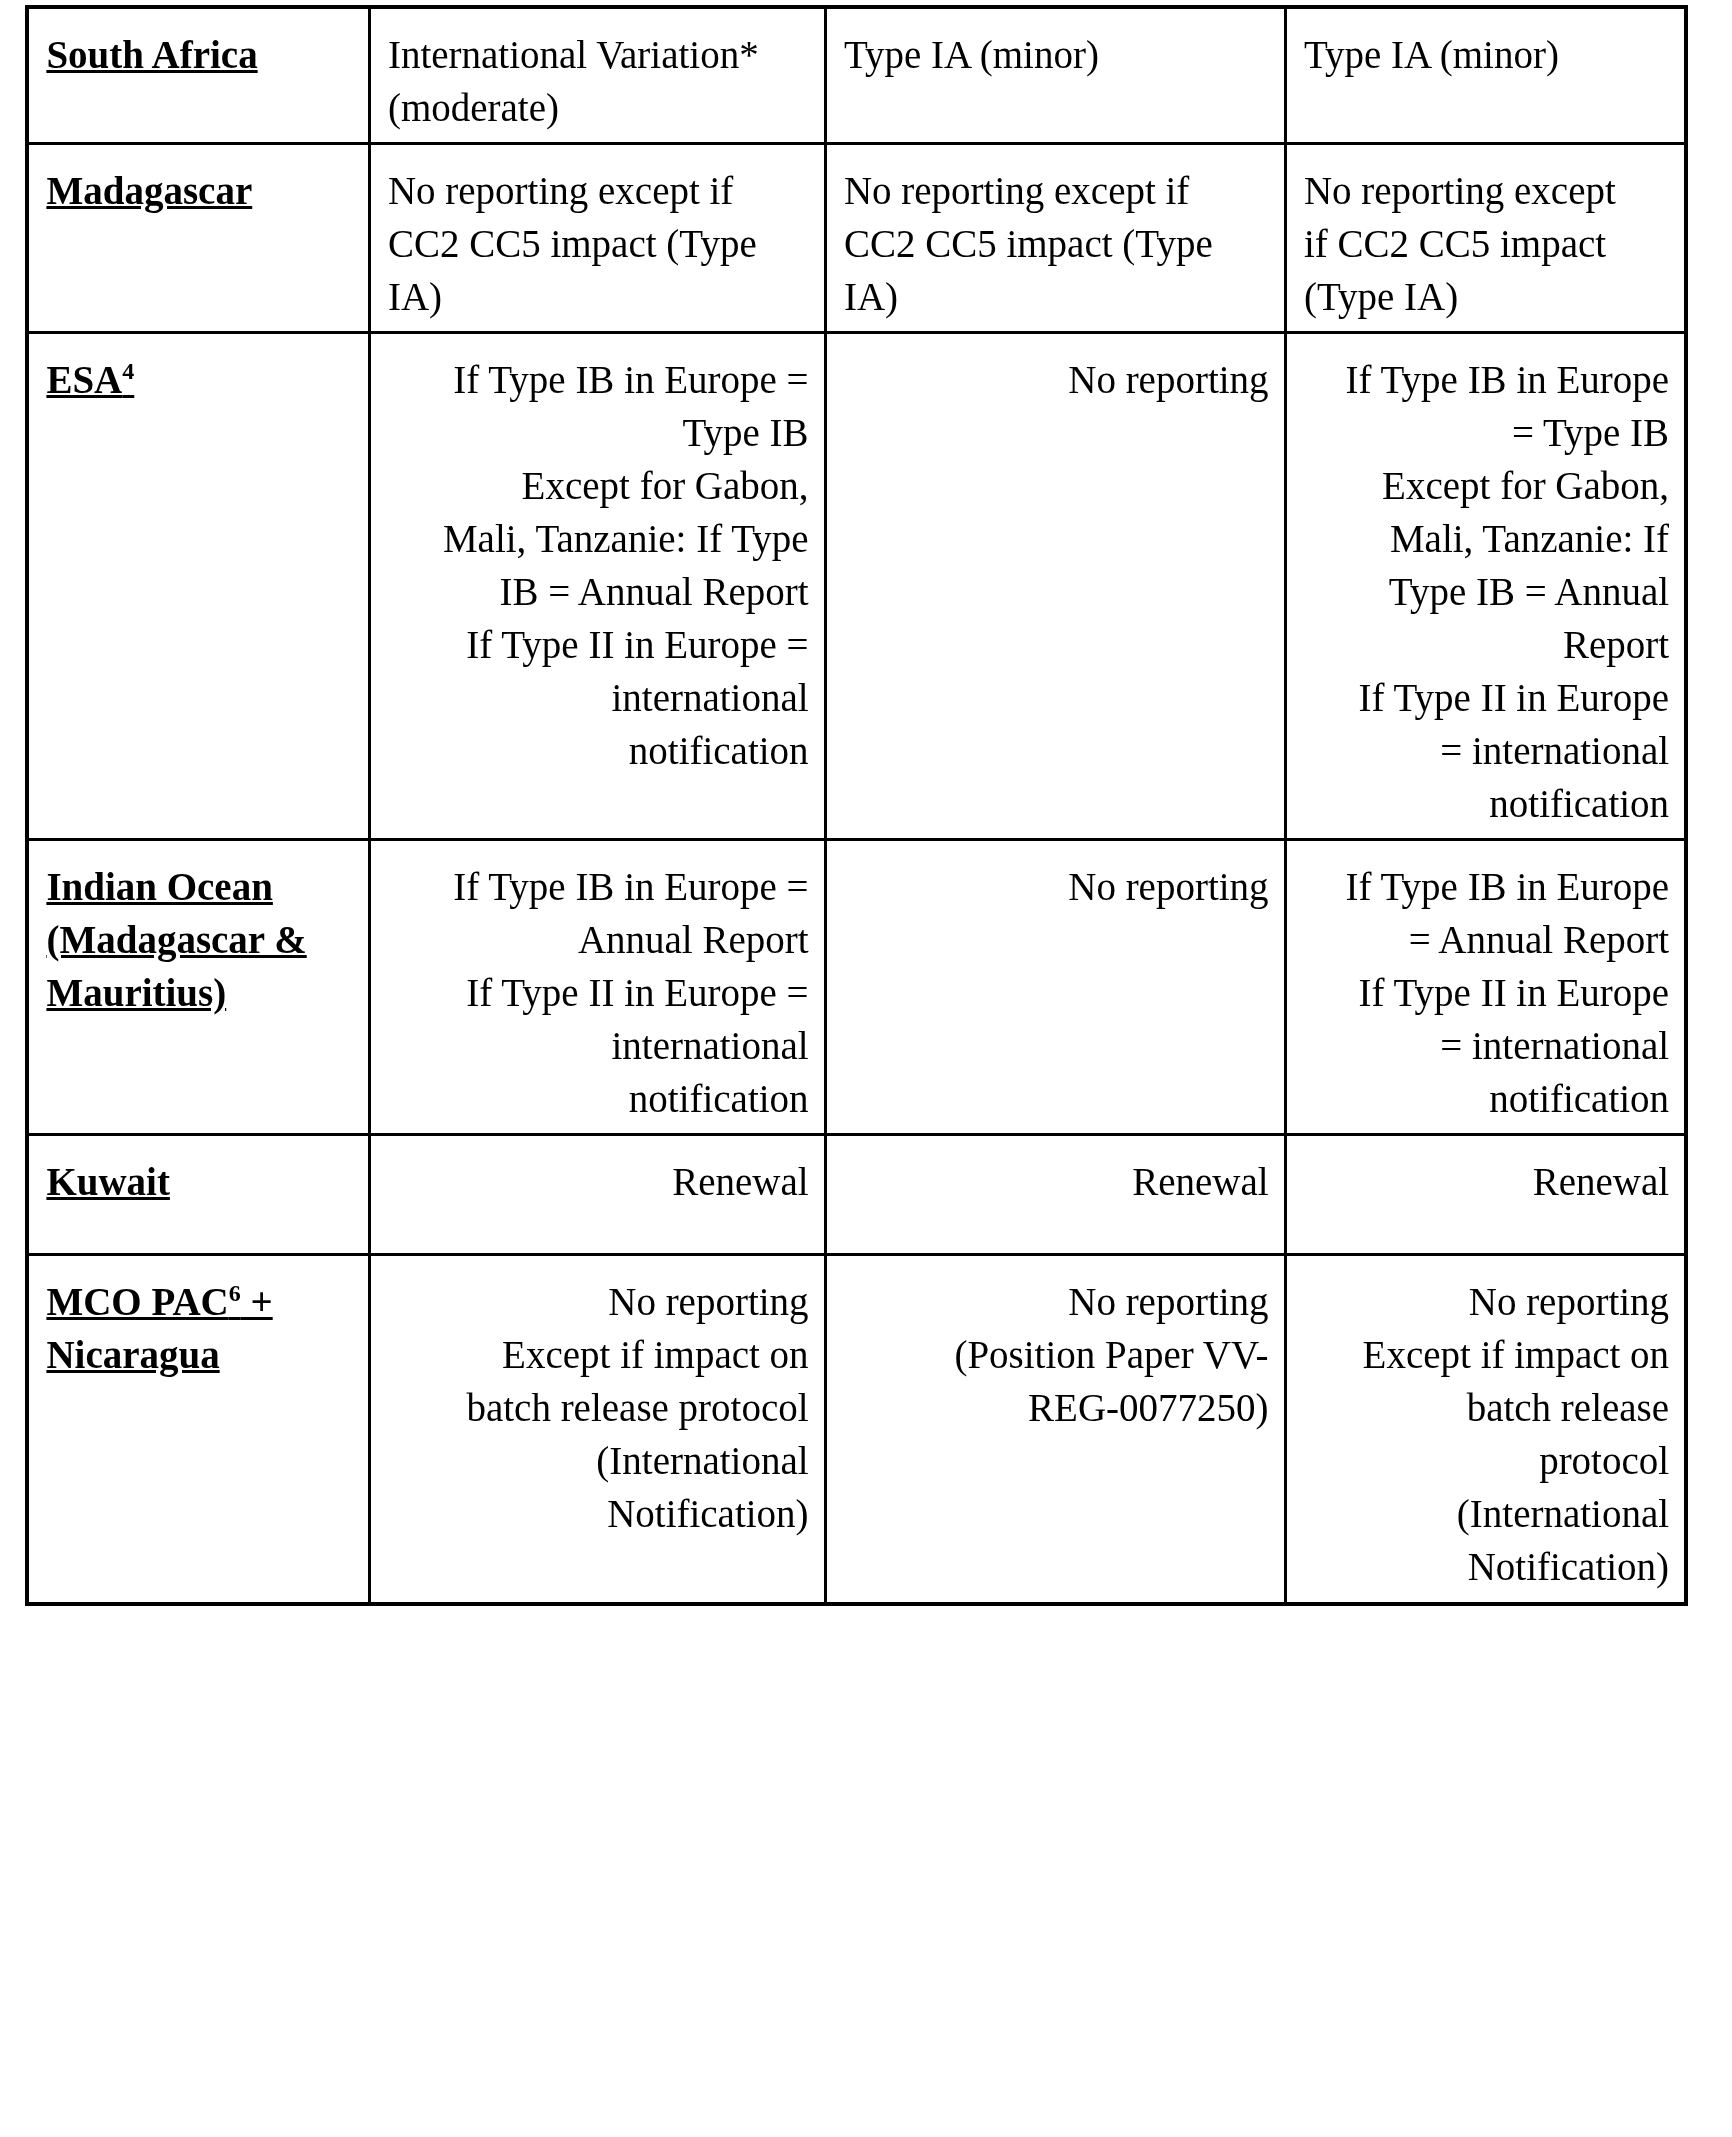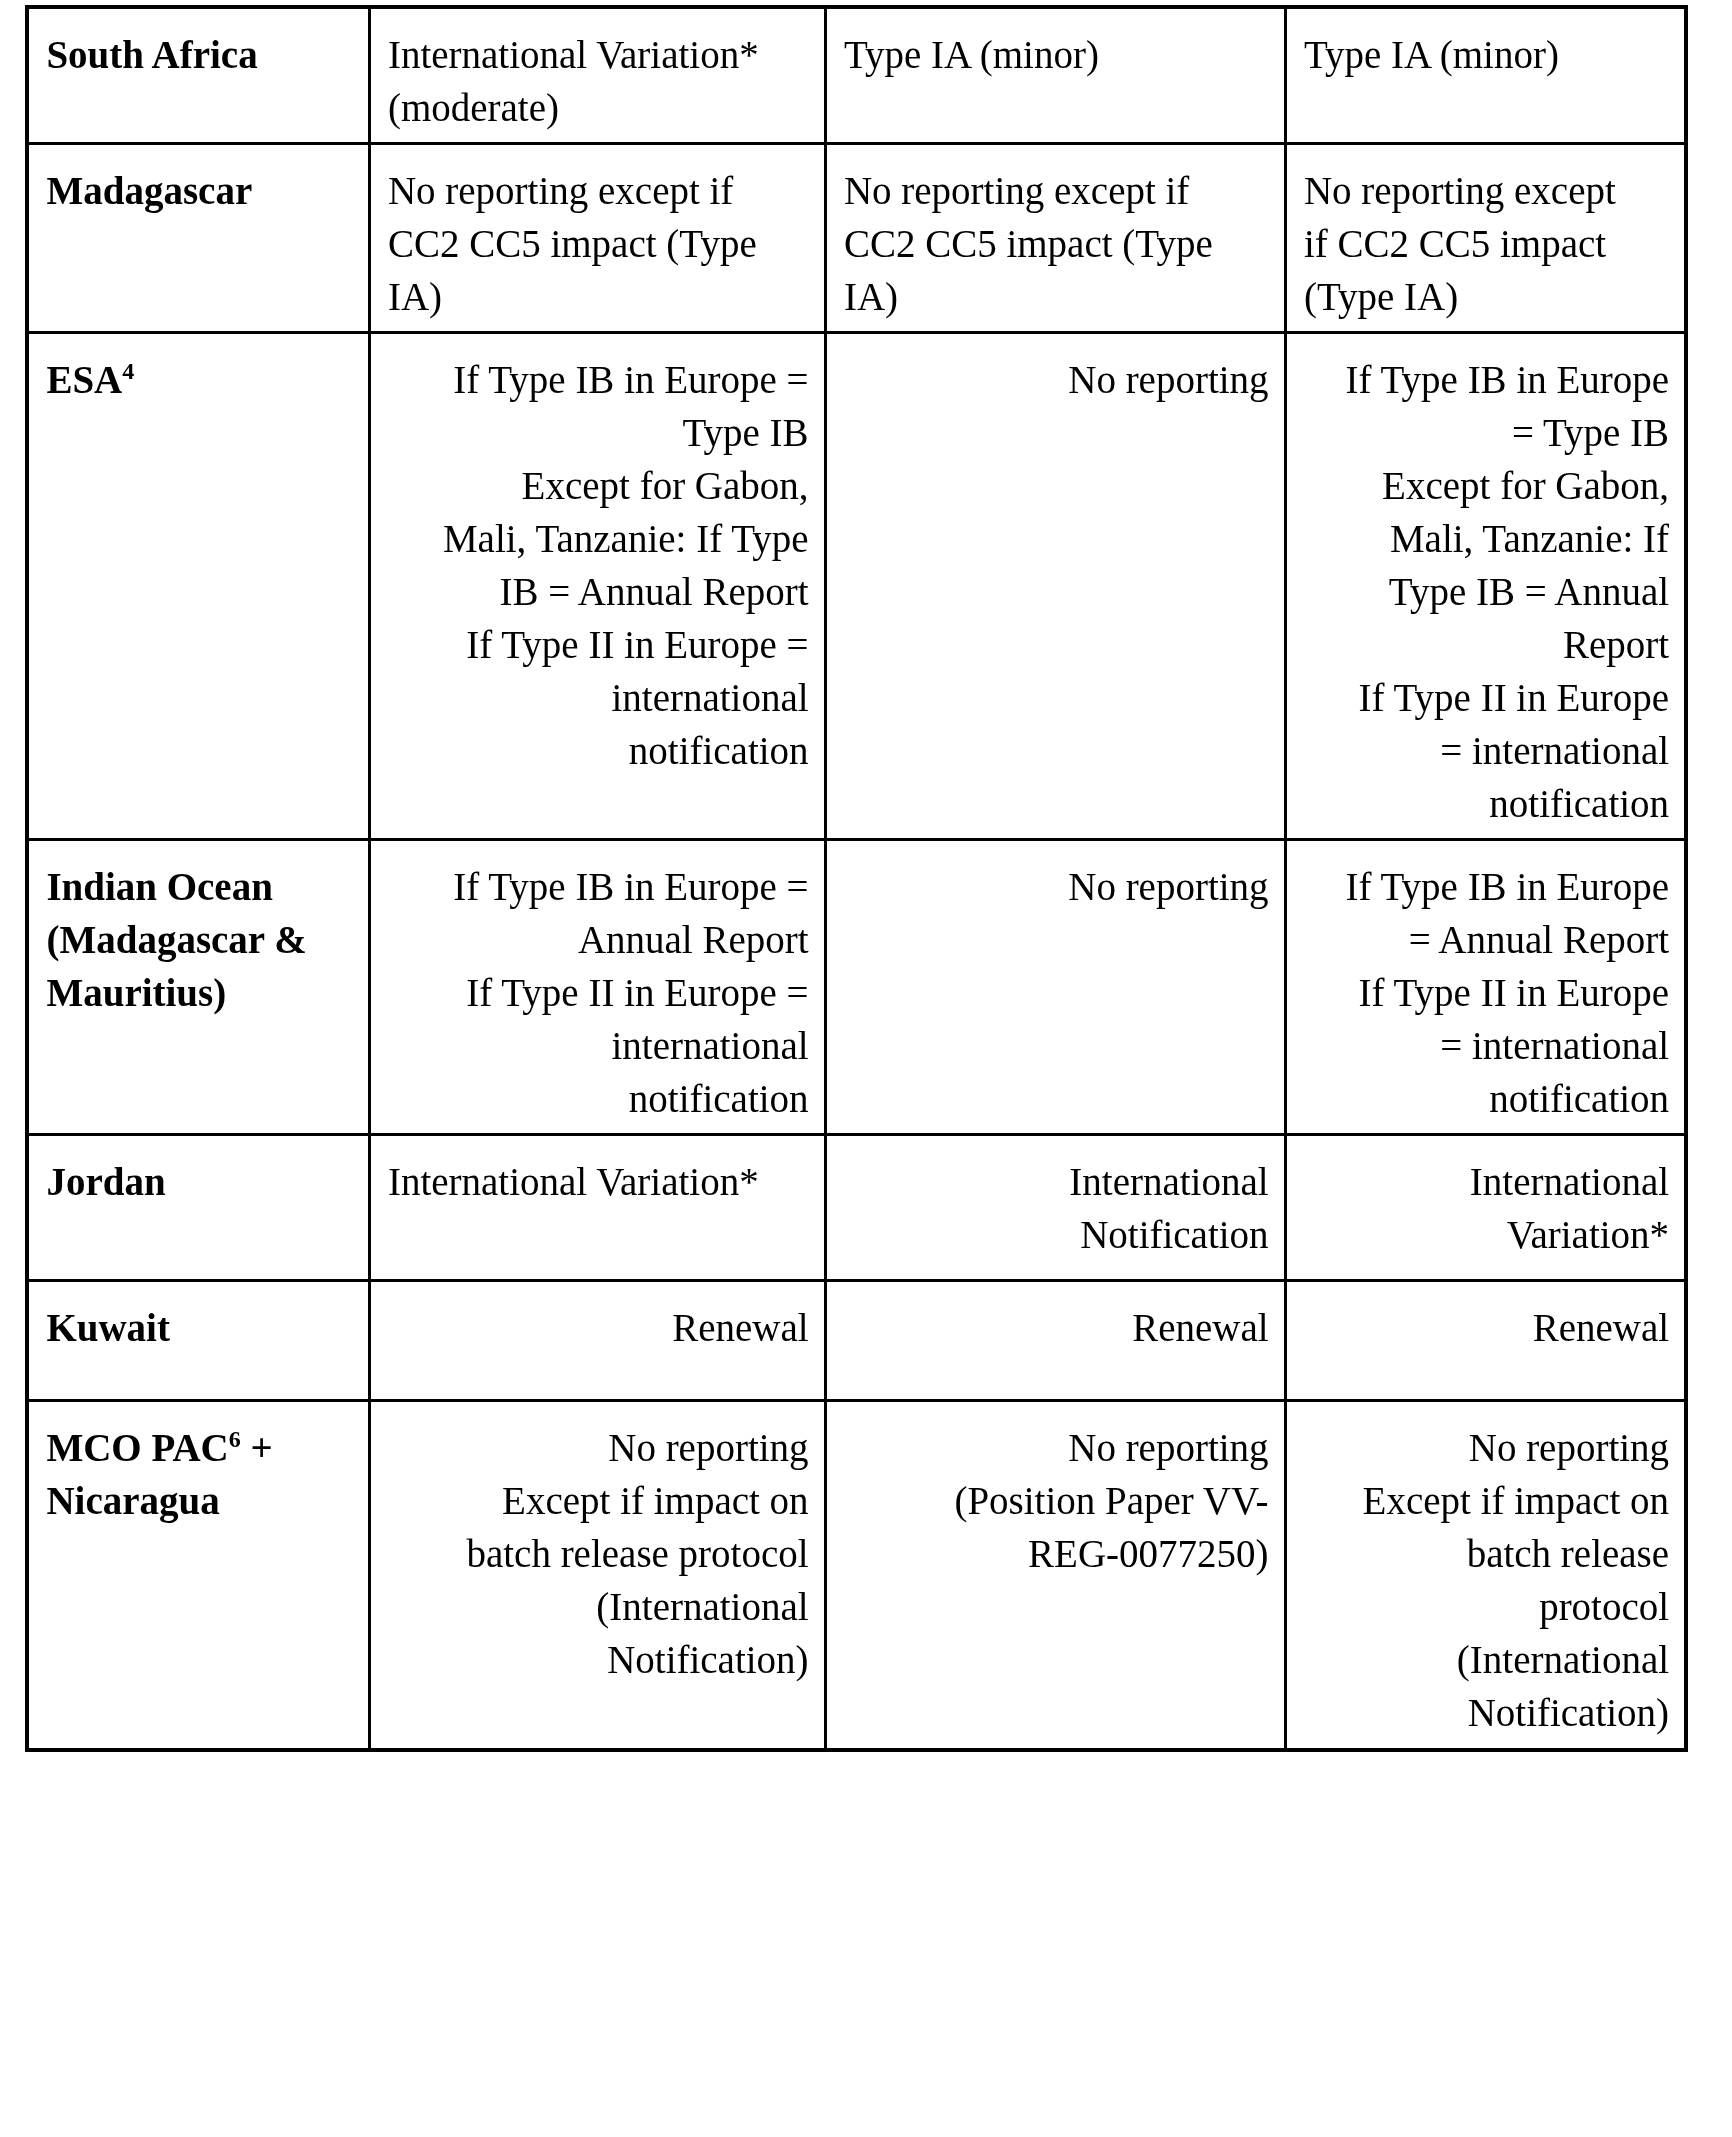--- a/index.html
+++ b/index.html
@@ -24,21 +24,21 @@
   table.reg td {
     border: 3.4px solid #000;
     vertical-align: top;
     box-sizing: border-box;
     padding: 18.6px 15.3px 8.5px 17px;
     font-size: 39px;
     line-height: 53px;
     white-space: pre-line;
     overflow: hidden;
   }
-  td.country { font-weight: bold; }
+  td.country { font-weight: bold; text-decoration: underline; }
   td.country sup {
     font-size: 24px;
     line-height: 0;
     vertical-align: super;
   }
   .al { text-align: left; }
   .ac { text-align: right; }
 </style>
 </head>
 <body>
@@ -106,28 +106,20 @@
 international
 notification</td>
     <td class="ac">No reporting</td>
     <td class="ac">If Type IB in Europe
 = Annual Report
 If Type II in Europe
 = international
 notification</td>
   </tr>
 
-  <tr style="height:146px">
-    <td class="country al"><span>Jordan</span><sup></sup><span></span></td>
-    <td class="al">International Variation*</td>
-    <td class="ac">International
-Notification</td>
-    <td class="ac">International
-Variation*</td>
-  </tr>
 
   <tr style="height:120px">
     <td class="country al"><span>Kuwait</span><sup></sup><span></span></td>
     <td class="ac">Renewal</td>
     <td class="ac">Renewal</td>
     <td class="ac">Renewal</td>
   </tr>
 
   <tr style="height:346px">
     <td class="country al"><span>MCO PAC</span><sup>6</sup><span> +

